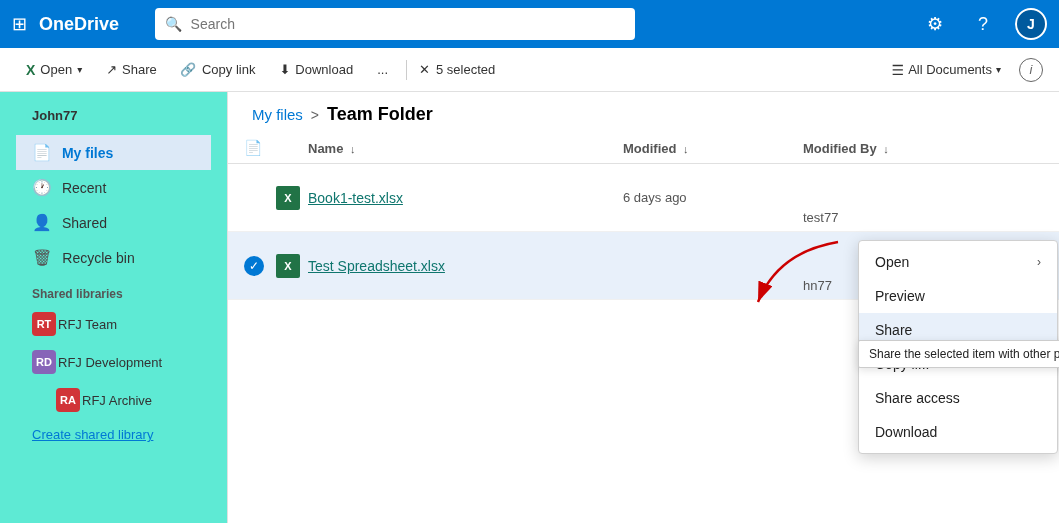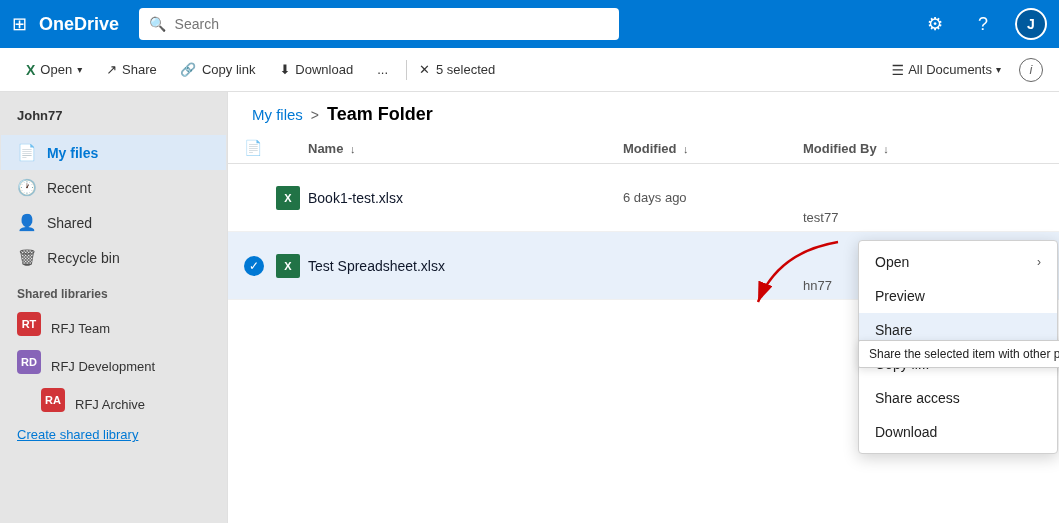--- a/index.html
+++ b/index.html
@@ -17,21 +17,21 @@
     }
     .topbar-grid-icon {
       color: #fff;
       font-size: 18px;
       cursor: pointer;
     }
     .topbar-brand {
       color: #fff;
       font-size: 18px;
       font-weight: 600;
-      margin-right: 8px;
+      margin-right: 24px;
     }
     .topbar-search {
       flex: 1;
       max-width: 480px;
       background: #fff;
       border-radius: 4px;
       display: flex;
       align-items: center;
       padding: 0 10px;
       height: 32px;
@@ -145,25 +145,25 @@
     
     .main-layout {
       display: flex;
       flex: 1;
       overflow: hidden;
     }
 
     
     .sidebar {
       width: 228px;
-      background: #e5e5e5;
+      background: #5eead4;
       border-right: 1px solid #e0e0e0;
       flex-shrink: 0;
       overflow-y: auto;
-      padding: 8px 1px;
+      padding: 8px 16px;
     }
     .sidebar-user {
       padding: 8px 16px 12px;
       font-size: 13px;
       font-weight: 600;
       color: #333;
     }
     .sidebar-item {
       display: flex;
       align-items: center;
@@ -179,22 +179,22 @@
     .sidebar-item.active .si-icon { color: #0078d4; }
     .sidebar-section-title {
       padding: 12px 16px 4px;
       font-size: 12px;
       font-weight: 600;
       color: #555;
       text-transform: none;
     }
     .sidebar-library {
       display: flex;
-      align-items: flex-end;
-      gap: 10px;
+      align-items: center;
+      gap: 2px;
       padding: 7px 16px;
       cursor: pointer;
       font-size: 13px;
       color: #333;
     }
     .lib-badge {
       width: 24px;
       height: 24px;
       border-radius: 4px;
       display: flex;
@@ -268,21 +268,21 @@
       height: 24px;
       background: #217346;
       border-radius: 2px;
       display: flex;
       align-items: center;
       justify-content: center;
       font-size: 11px;
       font-weight: 700;
       color: #fff;
     }
-    .file-name { color: #0f172a; font-size: 14px; }
+    .file-name { color: #0f766e; font-size: 14px; text-decoration: underline; }
     .file-date { color: #555; font-size: 13px; }
     .file-modified-by { color: #555; font-size: 13px; margin-top: 40px; }
     .check-circle {
       width: 20px;
       height: 20px;
       border-radius: 50%;
       background: #0078d4;
       display: flex;
       align-items: center;
       justify-content: center;

